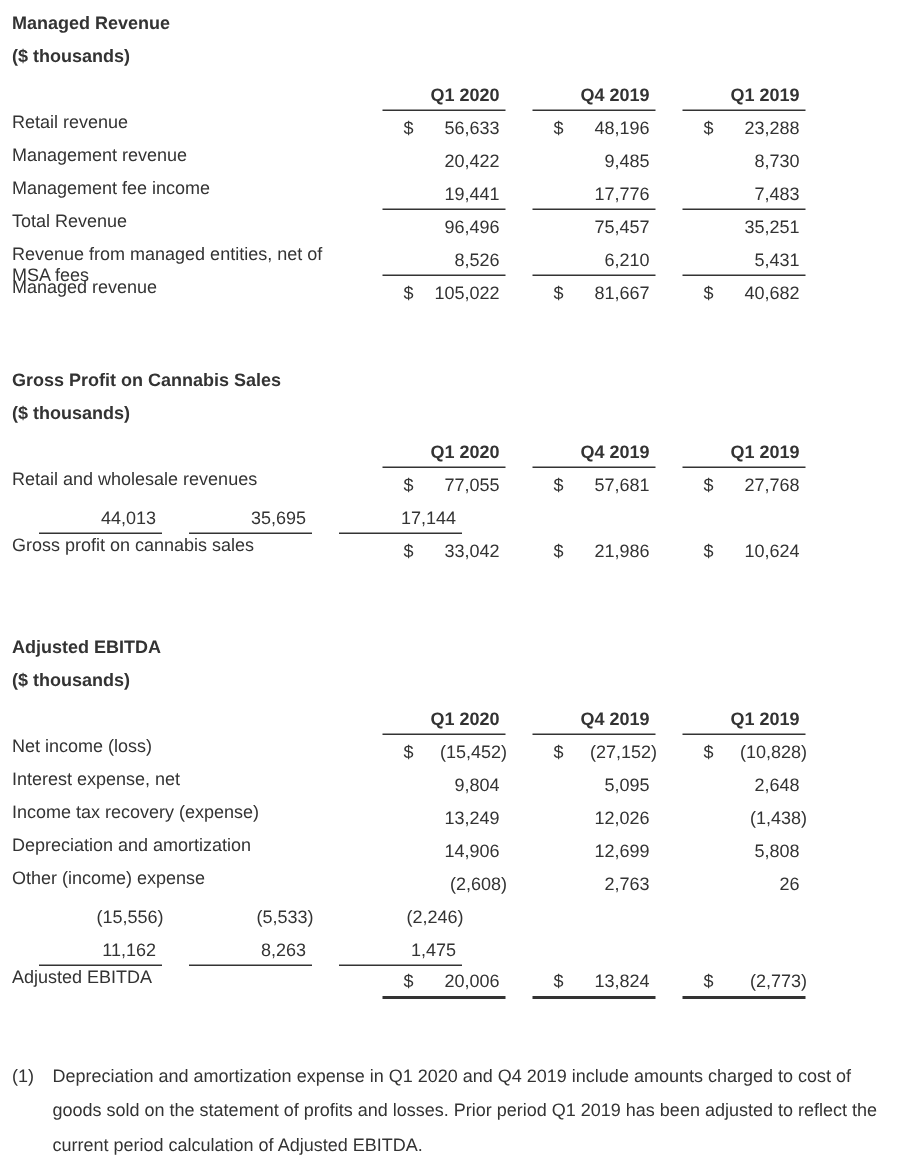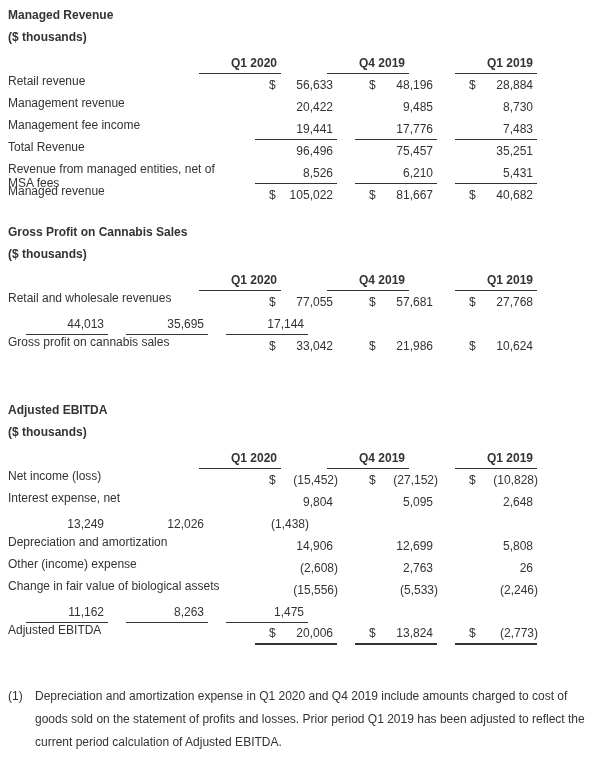--- a/index.html
+++ b/index.html
@@ -3,25 +3,25 @@
 <meta charset="utf-8">
 <style>
   html,body{margin:0;padding:0;}
   body{
     width:605px;height:779px;background:#ffffff;overflow:hidden;
     font-family:"Liberation Sans","DejaVu Sans",sans-serif;
     font-size:12px;color:#333333;
   }
   .page{padding:8px 0 0 8px;}
   .fin-table{width:529px;}
-  #tables-root .fin-table:nth-child(2){margin-top:19px;}
+  #tables-root .fin-table:nth-child(2){margin-top:40px;}
   #tables-root .fin-table:nth-child(3){margin-top:46px;}
   .title,.subtitle{font-weight:bold;line-height:14px;margin:0 0 8px 0;}
   .row{display:flex;align-items:flex-start;height:22px;}
-  .head-row{margin-top:2px;height:22px;align-items:flex-end;gap:28px;}
+  .head-row{margin-top:2px;height:22px;align-items:flex-end;}
   .label{flex:1 1 auto;min-width:0;padding-right:4px;}
   .cell{
     width:82px;margin-left:18px;box-sizing:border-box;flex:0 0 82px;
     display:flex;justify-content:space-between;align-items:center;
     padding:0 4px 0 14px;height:100%;
   }
   .head-row .cell{
     display:block;text-align:right;font-weight:bold;
     border-bottom:1px solid #333333;padding:0 4px 3px 0;height:auto;
   }
@@ -53,21 +53,21 @@
           <div class="cell">
             <span class="dollar">$</span>
             <span class="val">56,633</span>
           </div>
           <div class="cell">
             <span class="dollar">$</span>
             <span class="val">48,196</span>
           </div>
           <div class="cell">
             <span class="dollar">$</span>
-            <span class="val">28,884</span>
+            <span class="val">23,288</span>
           </div>
         </div>
         <div class="row">
           <div class="label">Management revenue</div>
           <div class="cell">
             <span class="dollar"></span>
             <span class="val">20,422</span>
           </div>
           <div class="cell">
             <span class="dollar"></span>
@@ -226,20 +226,21 @@
           <div class="cell">
             <span class="dollar"></span>
             <span class="val">5,095</span>
           </div>
           <div class="cell">
             <span class="dollar"></span>
             <span class="val">2,648</span>
           </div>
         </div>
         <div class="row">
+          <div class="label">Income tax recovery (expense)</div>
           <div class="cell">
             <span class="dollar"></span>
             <span class="val">13,249</span>
           </div>
           <div class="cell">
             <span class="dollar"></span>
             <span class="val">12,026</span>
           </div>
           <div class="cell">
             <span class="dollar"></span>
@@ -270,21 +271,20 @@
           <div class="cell">
             <span class="dollar"></span>
             <span class="val">2,763</span>
           </div>
           <div class="cell">
             <span class="dollar"></span>
             <span class="val">26</span>
           </div>
         </div>
         <div class="row">
-          <div class="label">Change in fair value of biological assets</div>
           <div class="cell">
             <span class="dollar"></span>
             <span class="val neg">(15,556)</span>
           </div>
           <div class="cell">
             <span class="dollar"></span>
             <span class="val neg">(5,533)</span>
           </div>
           <div class="cell">
             <span class="dollar"></span>

